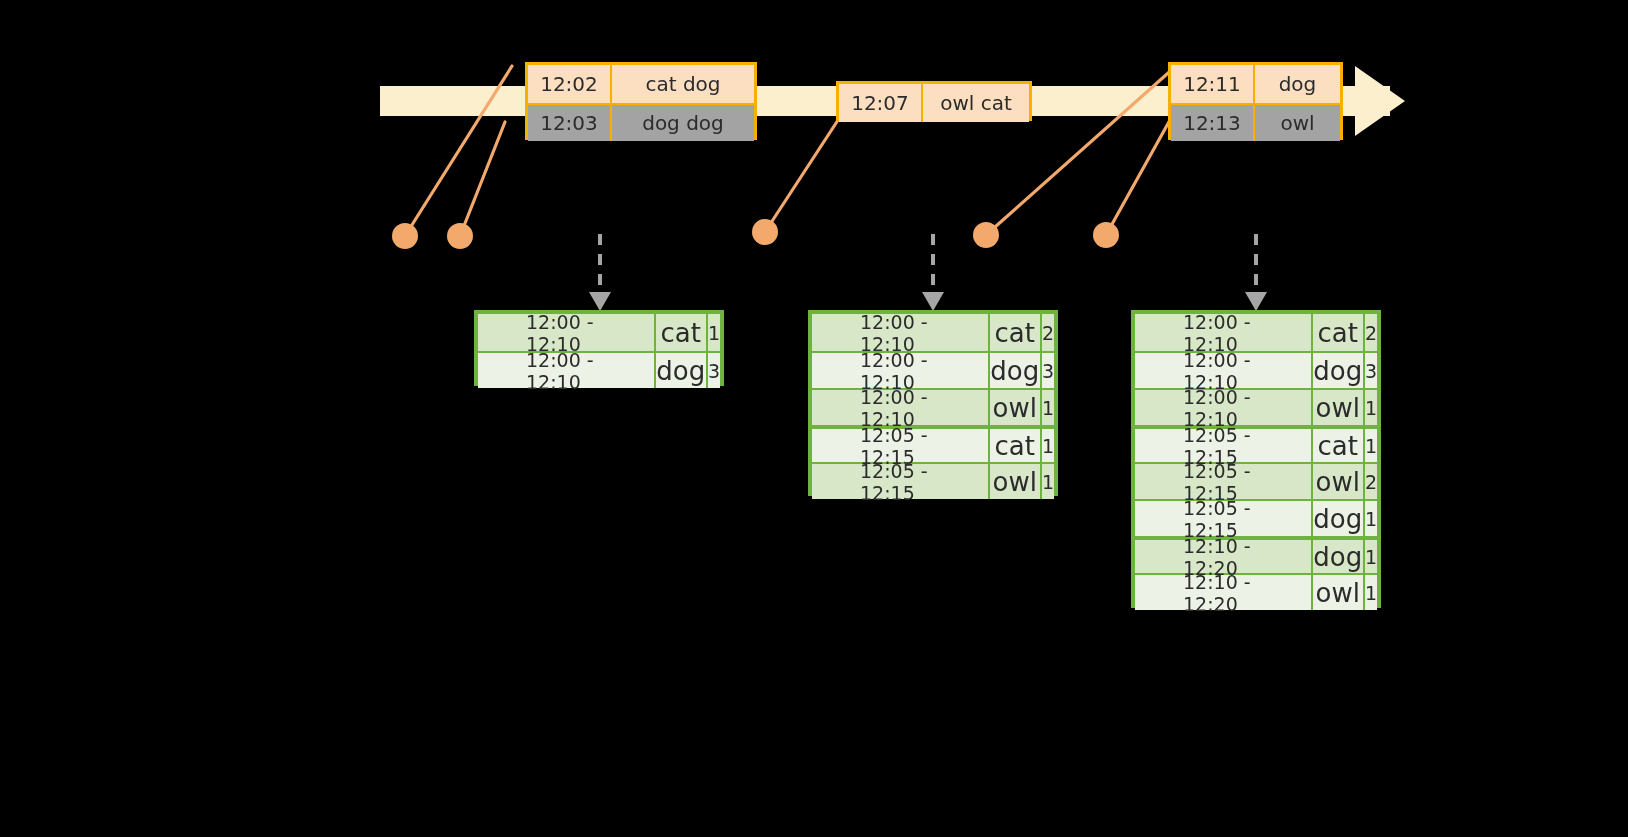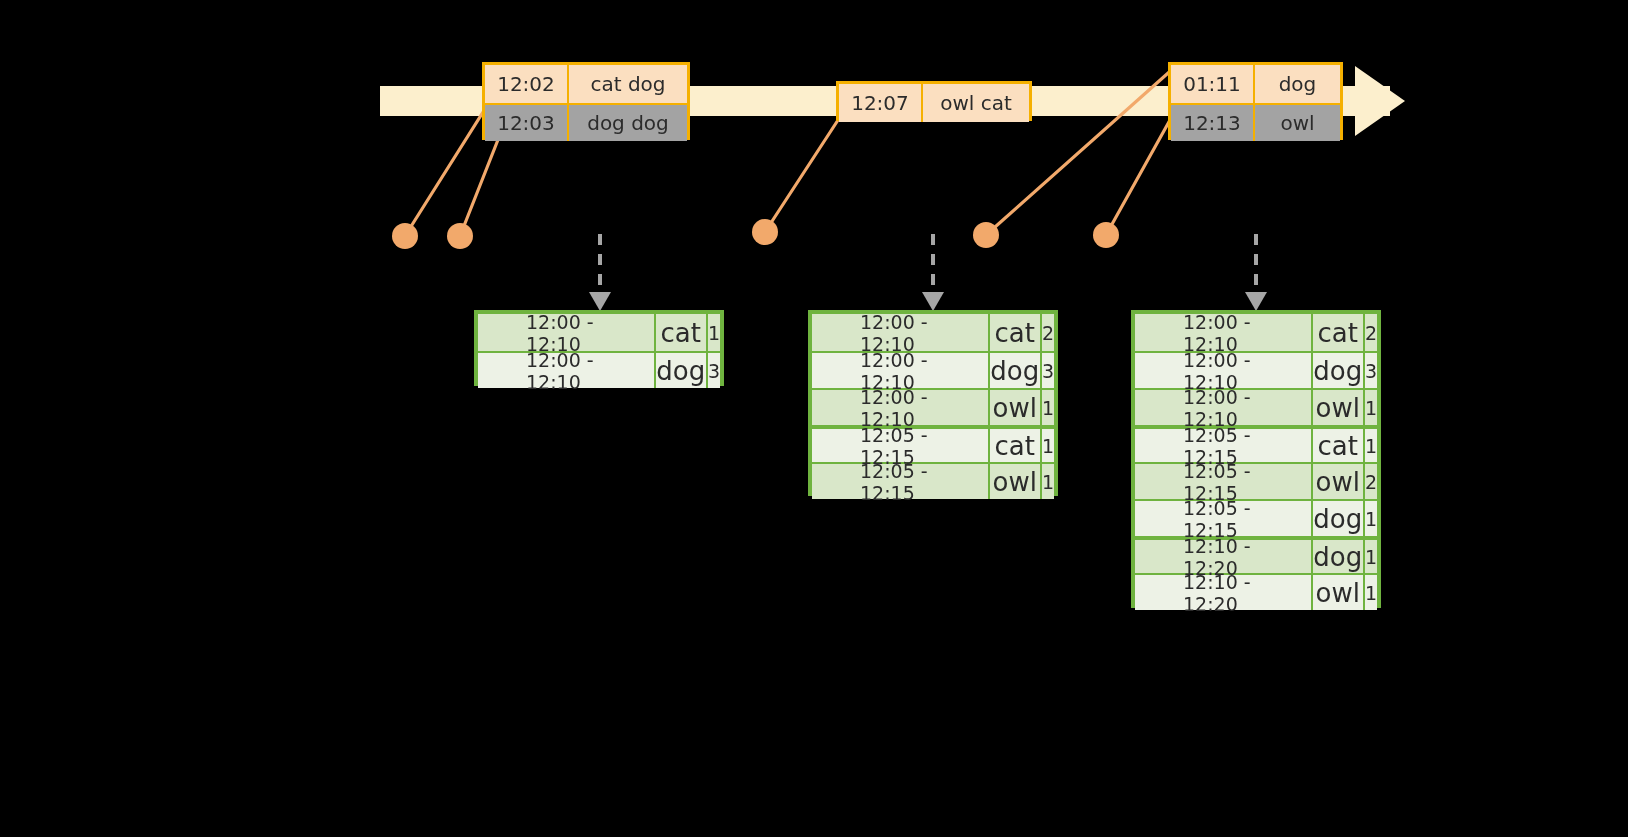--- a/index.html
+++ b/index.html
@@ -146,41 +146,41 @@
         <line x1="933" y1="234" x2="933" y2="292" stroke-dasharray="11 9"></line>
         <polygon points="922,292 944,292 933,311" fill="#A6A6A6" stroke="none"></polygon>
       </g>
       <g>
         <line x1="1256" y1="234" x2="1256" y2="292" stroke-dasharray="11 9"></line>
         <polygon points="1245,292 1267,292 1256,311" fill="#A6A6A6" stroke="none"></polygon>
       </g>
     </g>
   </svg>
 
-  <div class="evt-group" style="left:482px; top:62px; width:208px; height:78px;">
+  <div class="evt-group" style="left:525px; top:62px; width:232px; height:78px;">
     <div class="evt-row shade-a">
       <div class="evt-time">12:02</div>
       <div class="evt-words">cat dog</div>
     </div>
     <div class="evt-row shade-b">
       <div class="evt-time">12:03</div>
       <div class="evt-words">dog dog</div>
     </div>
   </div>
 
   <div class="evt-group" style="left:836px; top:81px; width:196px; height:40px;">
     <div class="evt-row shade-a">
       <div class="evt-time">12:07</div>
       <div class="evt-words">owl cat</div>
     </div>
   </div>
 
   <div class="evt-group" style="left:1168px; top:62px; width:175px; height:78px;">
     <div class="evt-row shade-a">
-      <div class="evt-time">01:11</div>
+      <div class="evt-time">12:11</div>
       <div class="evt-words">dog</div>
     </div>
     <div class="evt-row shade-b">
       <div class="evt-time">12:13</div>
       <div class="evt-words">owl</div>
     </div>
   </div>
 
   <div class="res-table" style="left:474px; top:310px; width:250px; height:76px;">
     <div class="res-row shade-a">

